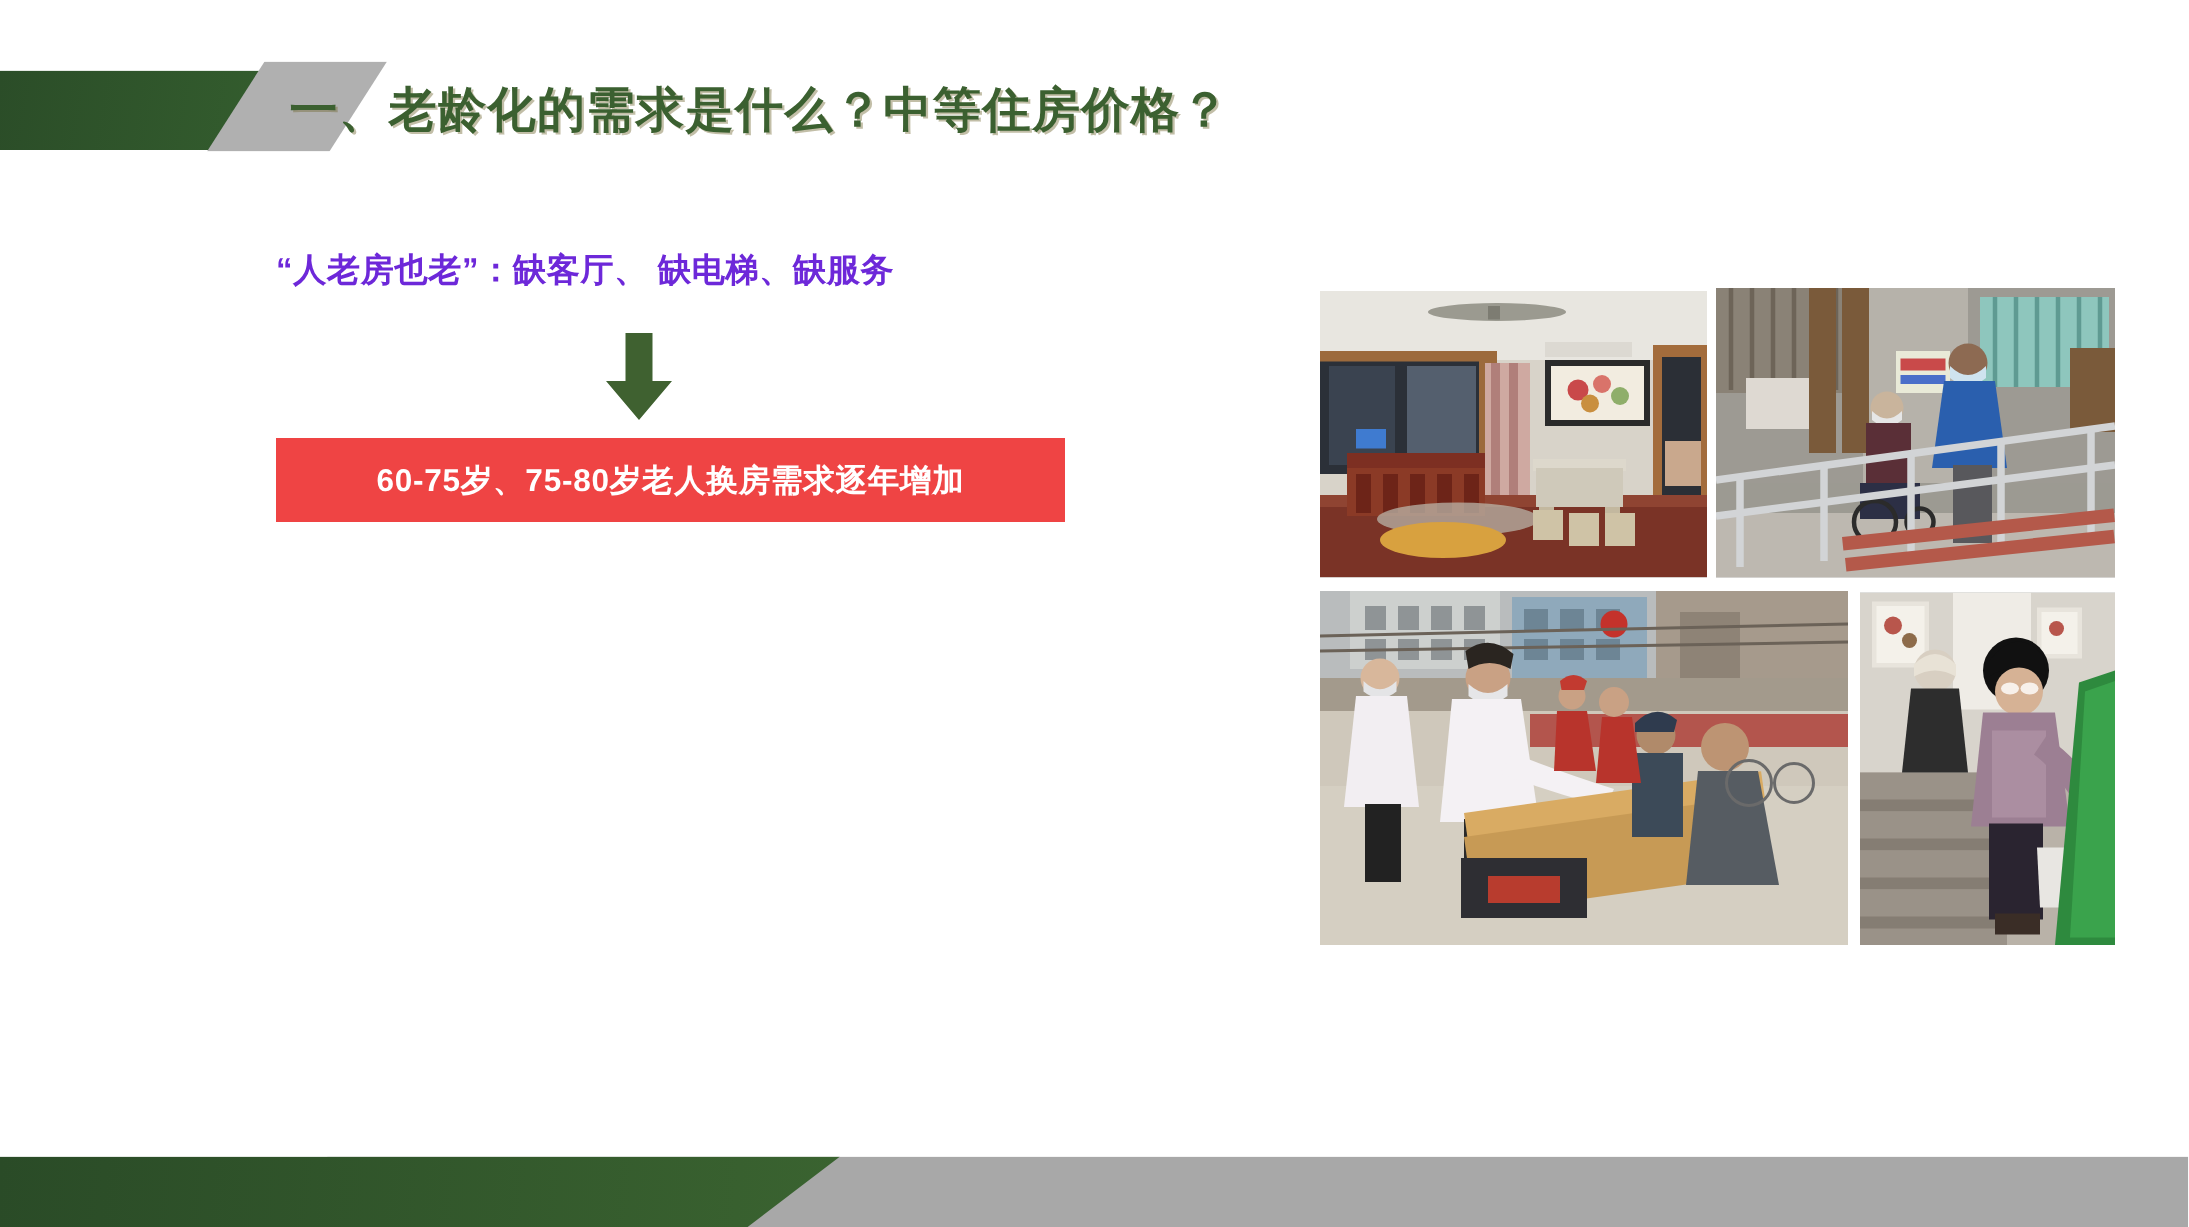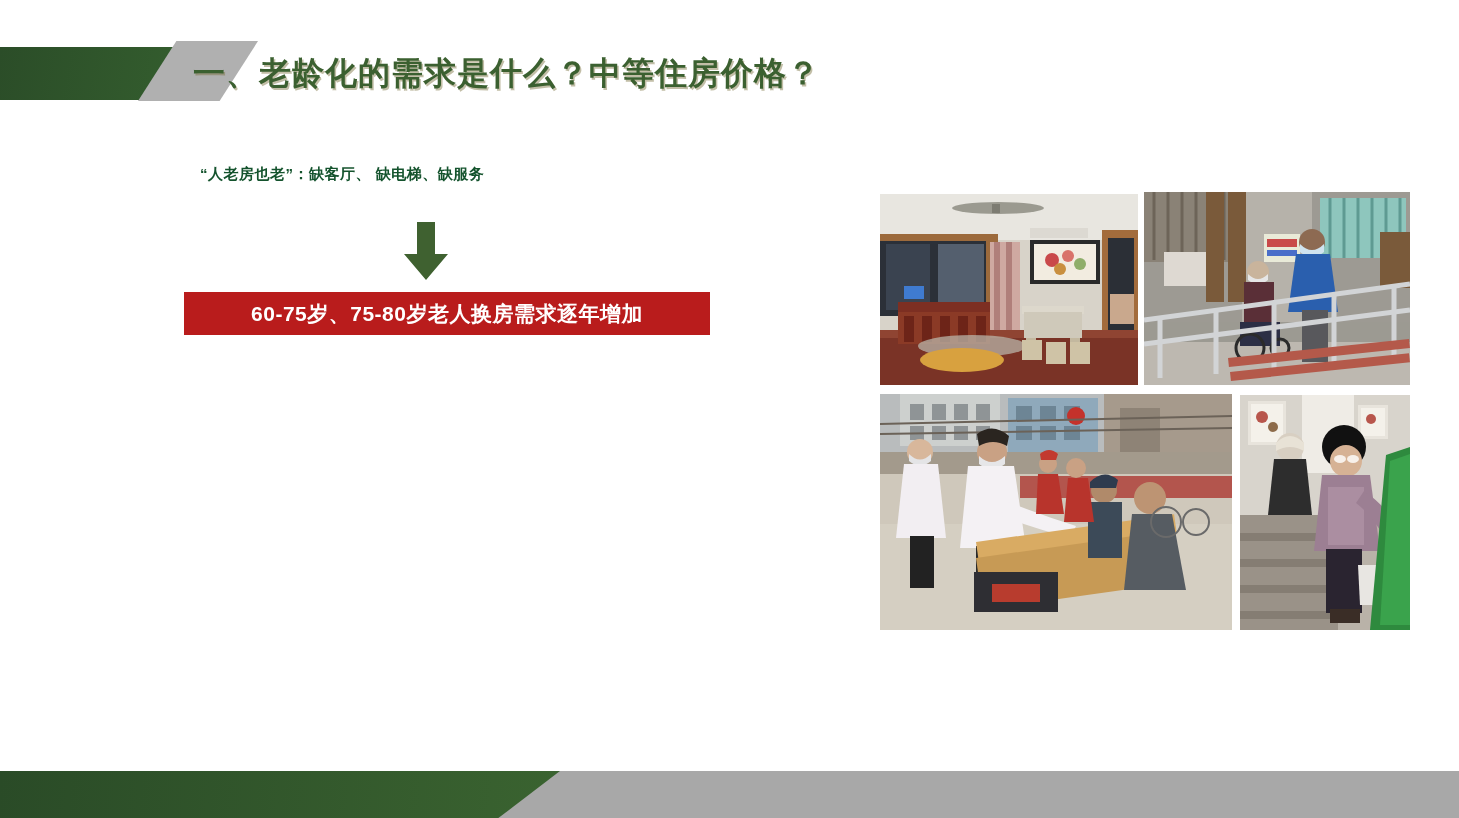--- a/index.html
+++ b/index.html
@@ -25,32 +25,32 @@
   }
   .hdr-title{
     position:absolute;left:193px;top:52px;
     font-size:32px;font-weight:bold;color:#3b6030;
     letter-spacing:1px;white-space:nowrap;
     text-shadow:1.5px 1.5px 0 rgba(120,110,60,.45);
   }
 
   
   .sub-head{
-    position:absolute;left:200px;top:165px;
-    font-size:15px;font-weight:bold;color:#14532d;
+    position:absolute;left:184px;top:165px;
+    font-size:22px;font-weight:bold;color:#6d28d9;
     white-space:nowrap;letter-spacing:.5px;
   }
   .arrow-wrap{
     position:absolute;left:395px;top:222px;width:62px;height:62px;
   }
   .arrow-wrap svg{display:block;}
 
   .green-banner{
-    position:absolute;left:184px;top:292px;width:526px;height:43px;
-    background:#b91c1c;display:flex;align-items:center;justify-content:center;
+    position:absolute;left:184px;top:292px;width:526px;height:56px;
+    background:#ef4444;display:flex;align-items:center;justify-content:center;
   }
   .green-banner span{
     font-size:21px;font-weight:bold;color:#ffffff;letter-spacing:.5px;
     white-space:nowrap;
   }
 
   .dashed-box{
     position:absolute;left:92px;top:383px;width:731px;height:243px;
     border:2px dashed #4a4a4a;border-radius:22px;
     background:#fdfdfd;box-sizing:border-box;

